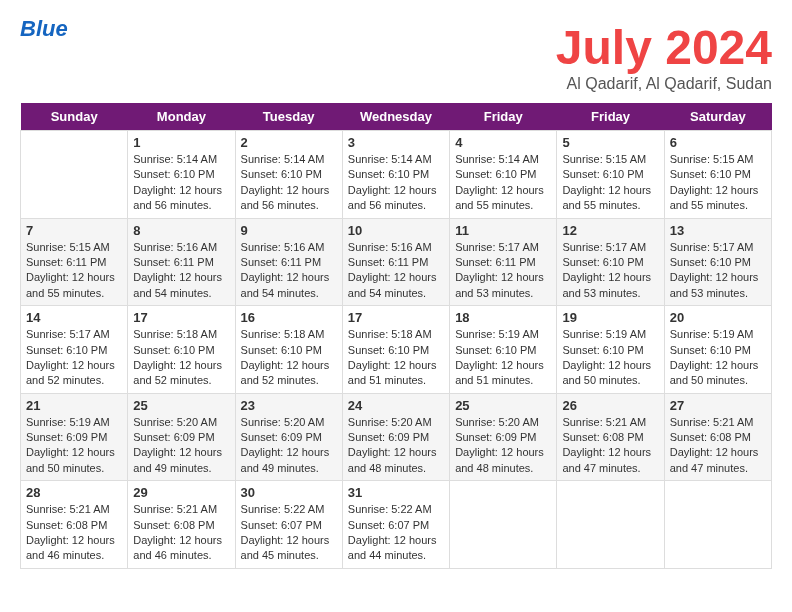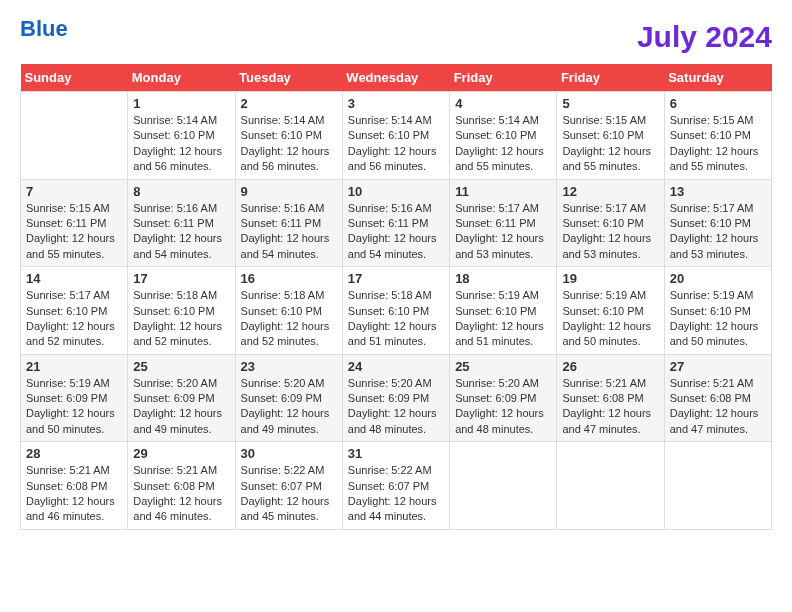--- a/index.html
+++ b/index.html
@@ -18,38 +18,38 @@
     }
     .logo {
       display: flex;
       flex-direction: column;
       align-items: flex-start;
     }
     .title-area {
       text-align: right;
     }
     .month-title {
-      font-size: 30px;
+      font-size: 48px;
       font-weight: bold;
-      color: #6d28d9;
+      color: #ef4444;
     }
     .location-title {
       font-size: 16px;
       color: #555;
     }
     table {
       width: 100%;
       border-collapse: collapse;
       font-size: 11px;
     }
     th {
-      background-color: #ef4444;
+      background-color: #701a75;
       color: #fff;
       padding: 6px 4px;
-      text-align: left;
+      text-align: center;
       font-size: 13px;
     }
     td {
       border: 1px solid #ddd;
       vertical-align: top;
       padding: 4px 5px;
       min-height: 70px;
       color: #333;
       width: calc(100% / 7);
     }
@@ -71,24 +71,25 @@
     }
     .empty-cell {
       background-color: #fff;
     }
   </style>
 </head>
 <body>
 
 <div class="header">
   <div class="logo">
-    <div style="font-size:22px;font-weight:bold;color:#1565c0;margin-top:-4px;">Blue</div>
+    <div style="font-size:22px;font-weight:bold;color:#1565c0;margin-top:-4px;font-style:italic;">Blue</div>
   </div>
   <div class="title-area">
     <div class="month-title">July 2024</div>
+    <div class="location-title">Al Qadarif, Al Qadarif, Sudan</div>
   </div>
 </div>
 
 <table>
   <thead>
     <tr>
     <th>Sunday</th>
         <th>Monday</th>
         <th>Tuesday</th>
         <th>Wednesday</th>

